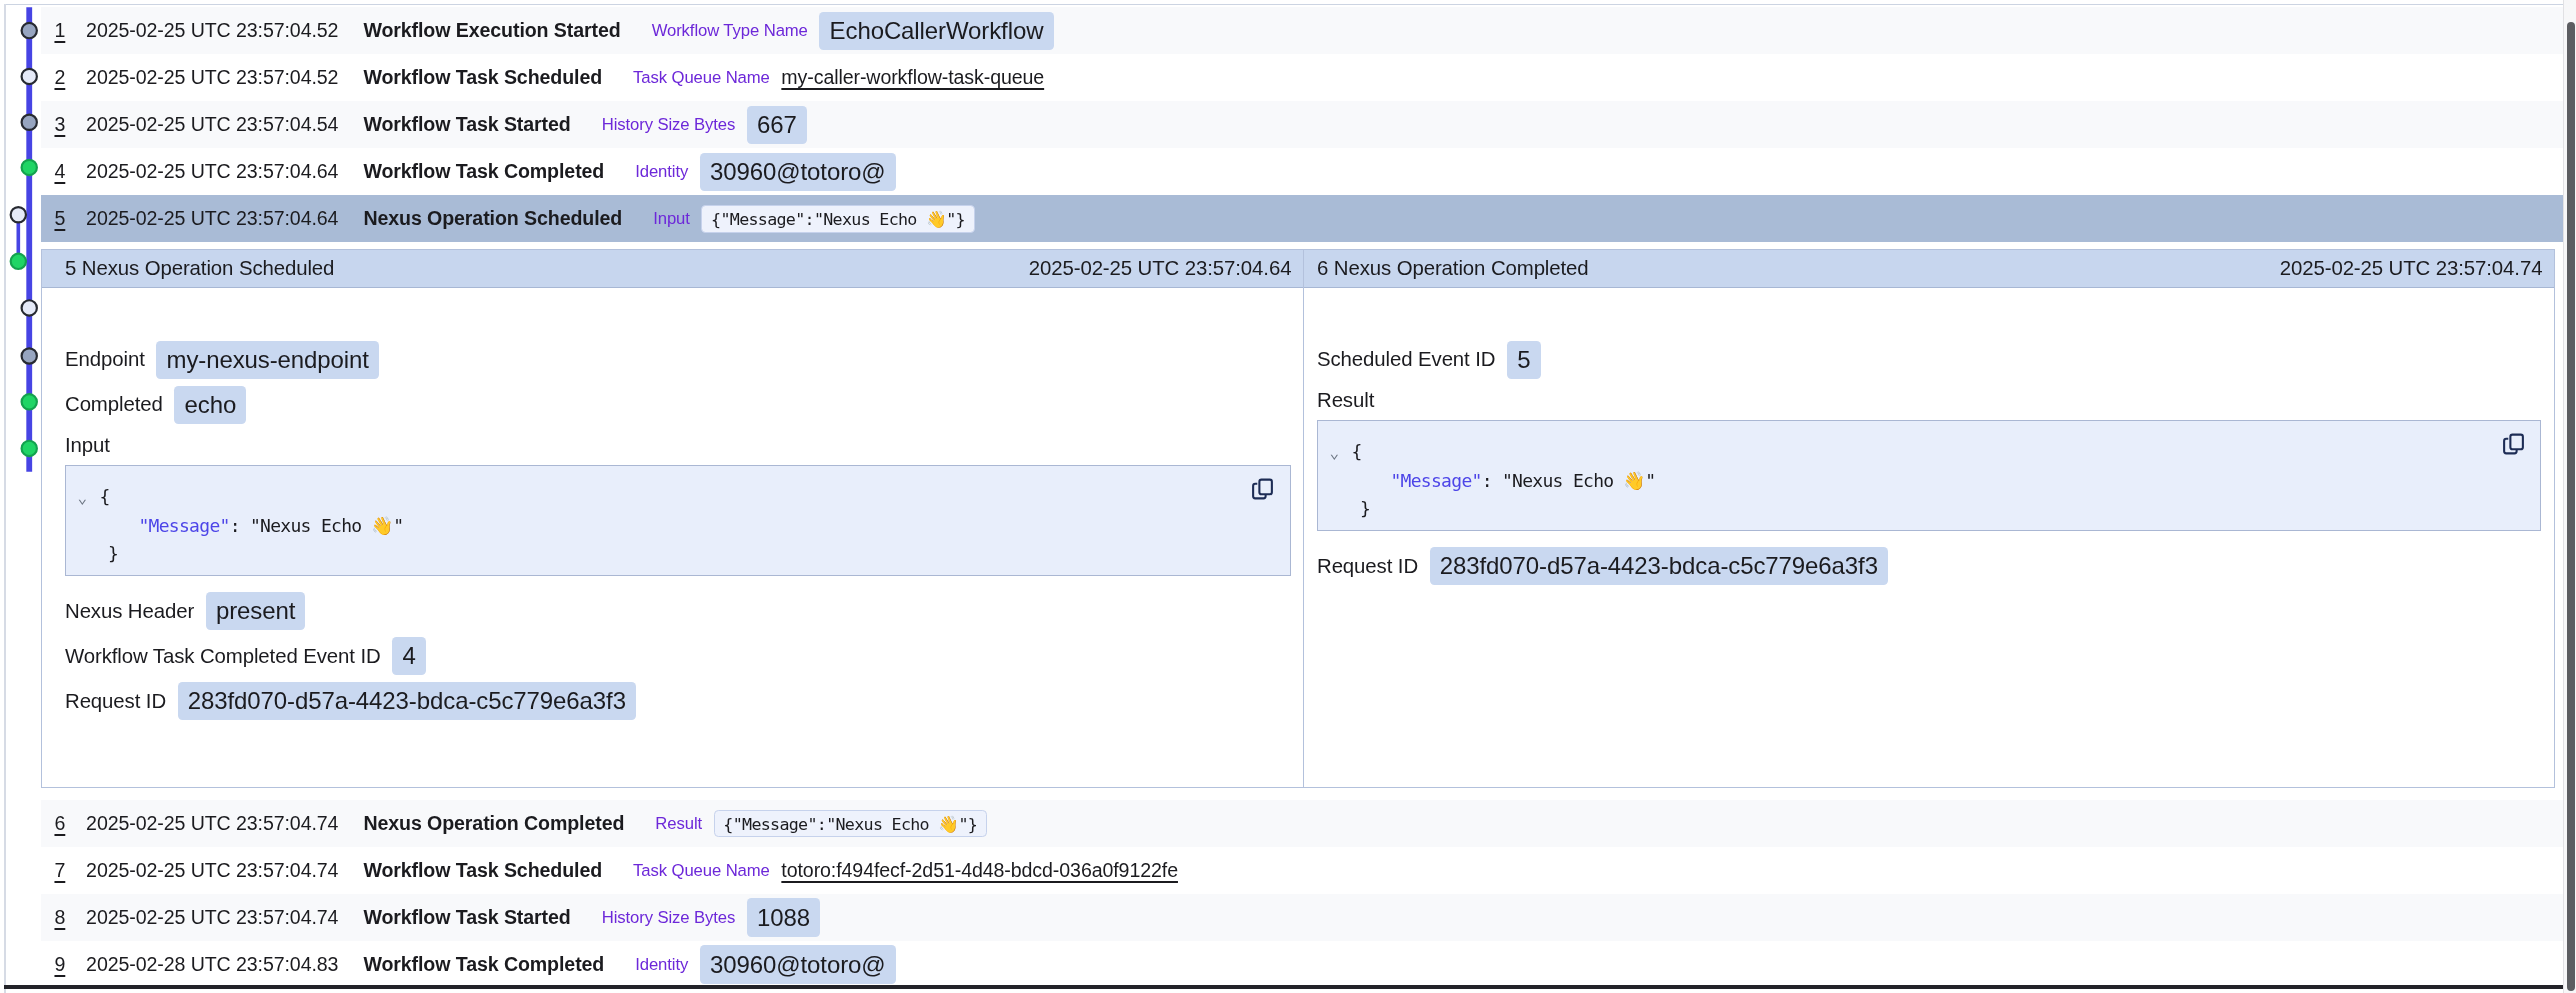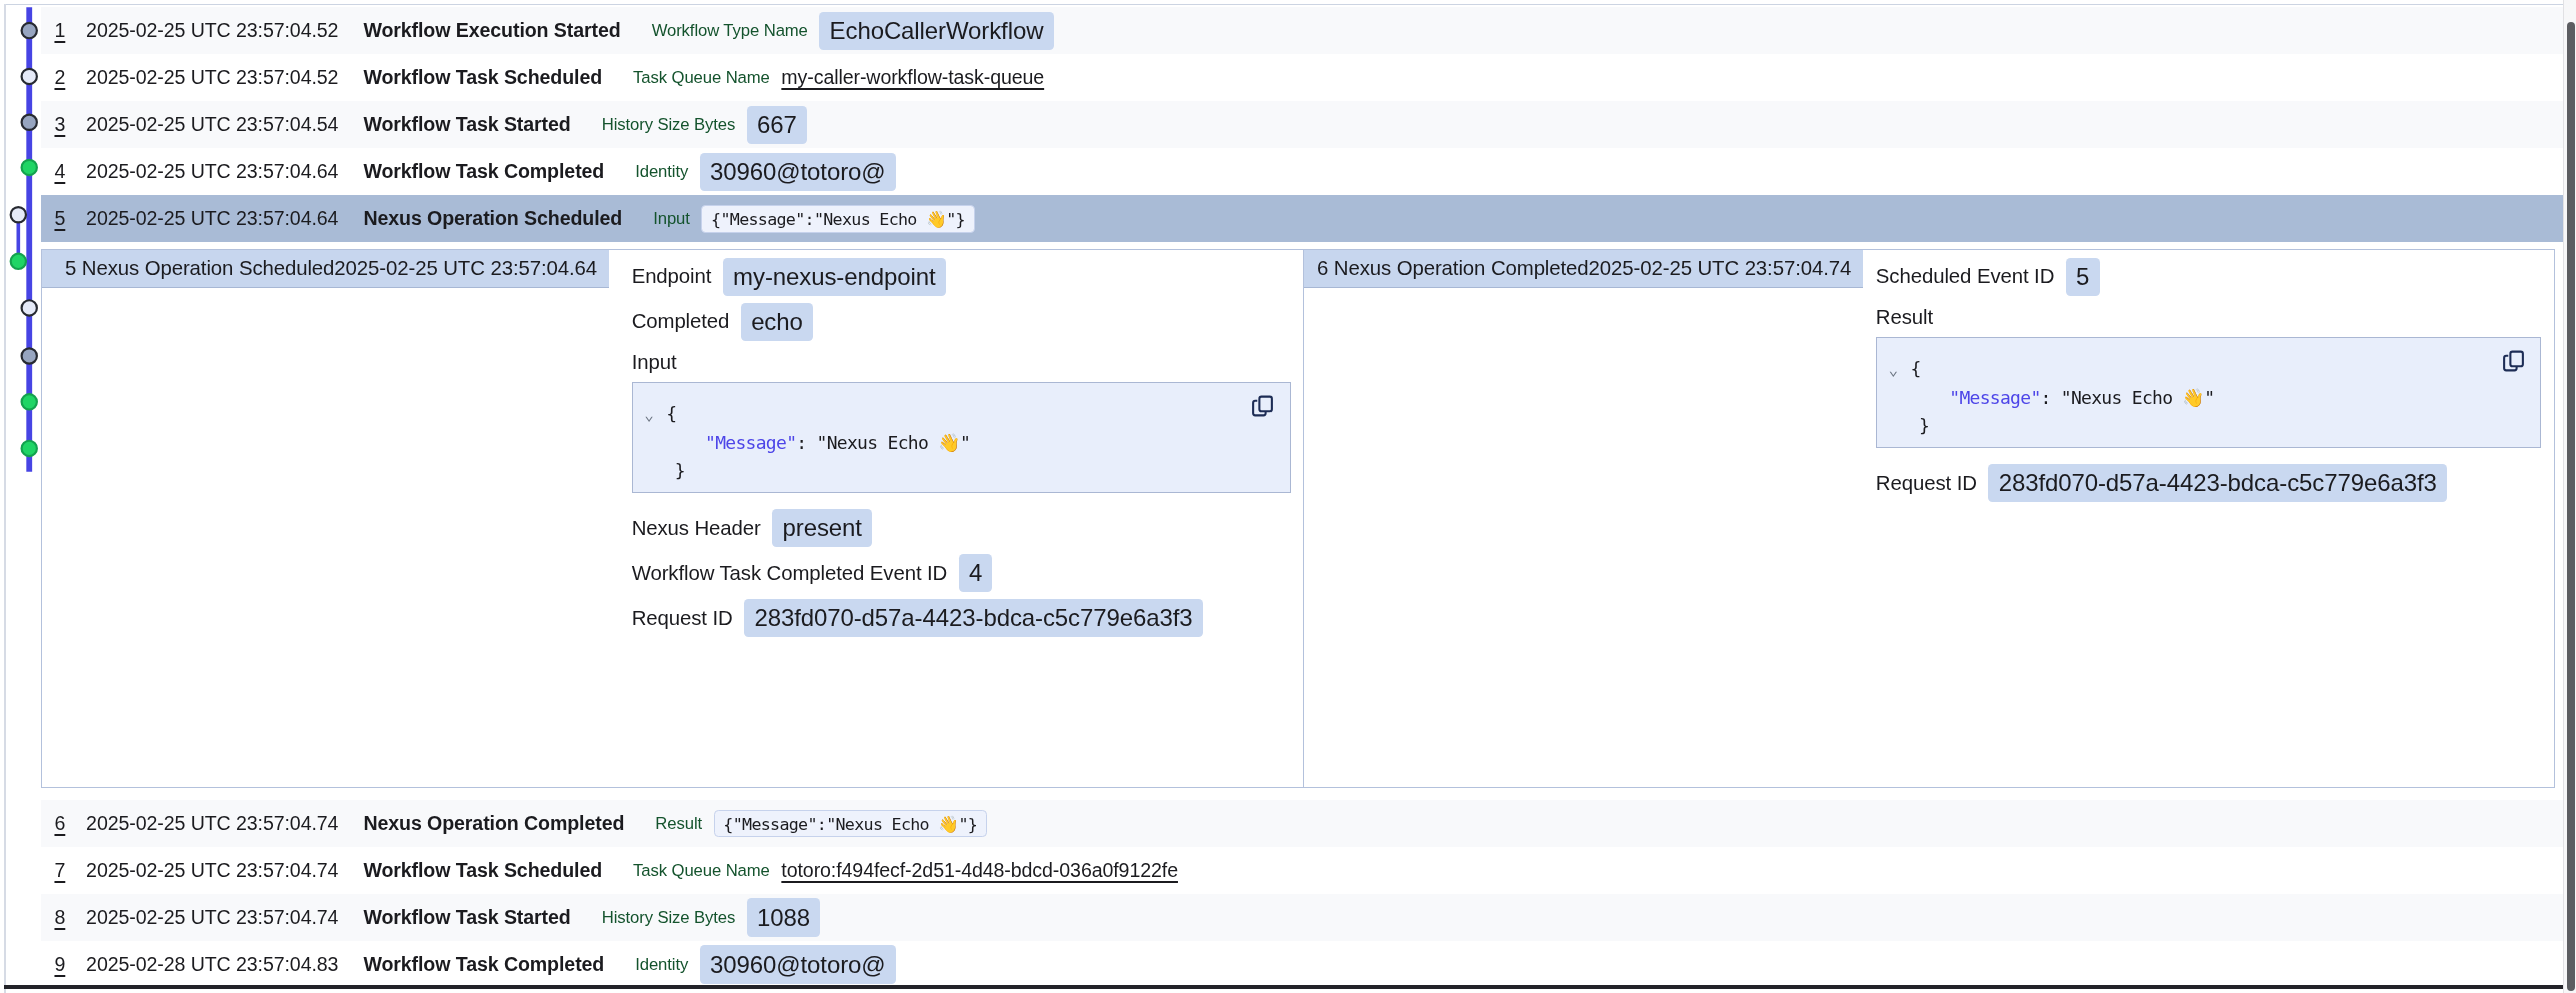--- a/index.html
+++ b/index.html
@@ -22,32 +22,32 @@
   
   .rows{position:absolute;left:41px;right:8.7px;}
   .rows-top{top:7.3px;}
   .rows-bottom{top:800px;}
   .h-row{height:47px;display:flex;align-items:center;font-size:19.6px;}
   .h-row.alt{background:#f8f9fb;}
   .h-row.selected{background:#a9bbd6;}
   .h-num{margin-left:8.7px;min-width:20.4px;text-align:center;text-decoration:underline;text-underline-offset:4.4px;font-weight:400;}
   .h-ts{margin-left:16px;white-space:nowrap;}
   .h-event{margin-left:25px;font-weight:700;white-space:nowrap;}
-  .h-attr-label{margin-left:31px;font-size:16.7px;color:#14532d;white-space:nowrap;}
+  .h-attr-label{margin-left:31px;font-size:16.7px;color:#6d28d9;white-space:nowrap;}
   .h-attr-value{margin-left:11.6px;white-space:nowrap;}
 
   .badge{background:#c9d8f0;border-radius:4.4px;padding:5.1px 10.2px;font-size:24px;display:inline-block;}
   .badge-mono{background:#eef2fc;border:1.5px solid #c6d2ec;border-radius:4.4px;padding:2.9px 8.7px;
     font-family:"DejaVu Sans Mono",monospace;font-size:16.7px;letter-spacing:-0.7px;display:inline-block;}
   .link{text-decoration:underline;text-underline-offset:4.4px;text-decoration-thickness:1.5px;white-space:nowrap;}
 
   
   .panel{position:absolute;left:41px;top:249px;width:2514px;height:539px;
     border:1.5px solid #b3c1dc;background:#ffffff;display:flex;box-sizing:border-box;}
-  .panel-col{display:flex;flex-direction:row;box-sizing:border-box;}
+  .panel-col{display:flex;flex-direction:column;box-sizing:border-box;gap:45px;}
   .panel-col-left{width:1261px;}
   .panel-col-right{flex:1;border-left:1.5px solid #b3c1dc;}
   .panel-header{height:38px;background:#c7d6ee;border-bottom:0.7px solid #a7b7d4;
     display:flex;align-items:center;justify-content:space-between;font-size:20.4px;
     padding-right:11.6px;box-sizing:border-box;flex:none;}
   .panel-col-left .panel-header{padding-left:23px;}
   .panel-col-right .panel-header{padding-left:13px;}
   .panel-body{flex:1;padding-top:4.4px;box-sizing:border-box;}
   .panel-col-left .panel-body{padding-left:23px;padding-right:12.4px;}
   .panel-col-right .panel-body{padding-left:13px;padding-right:13px;}

